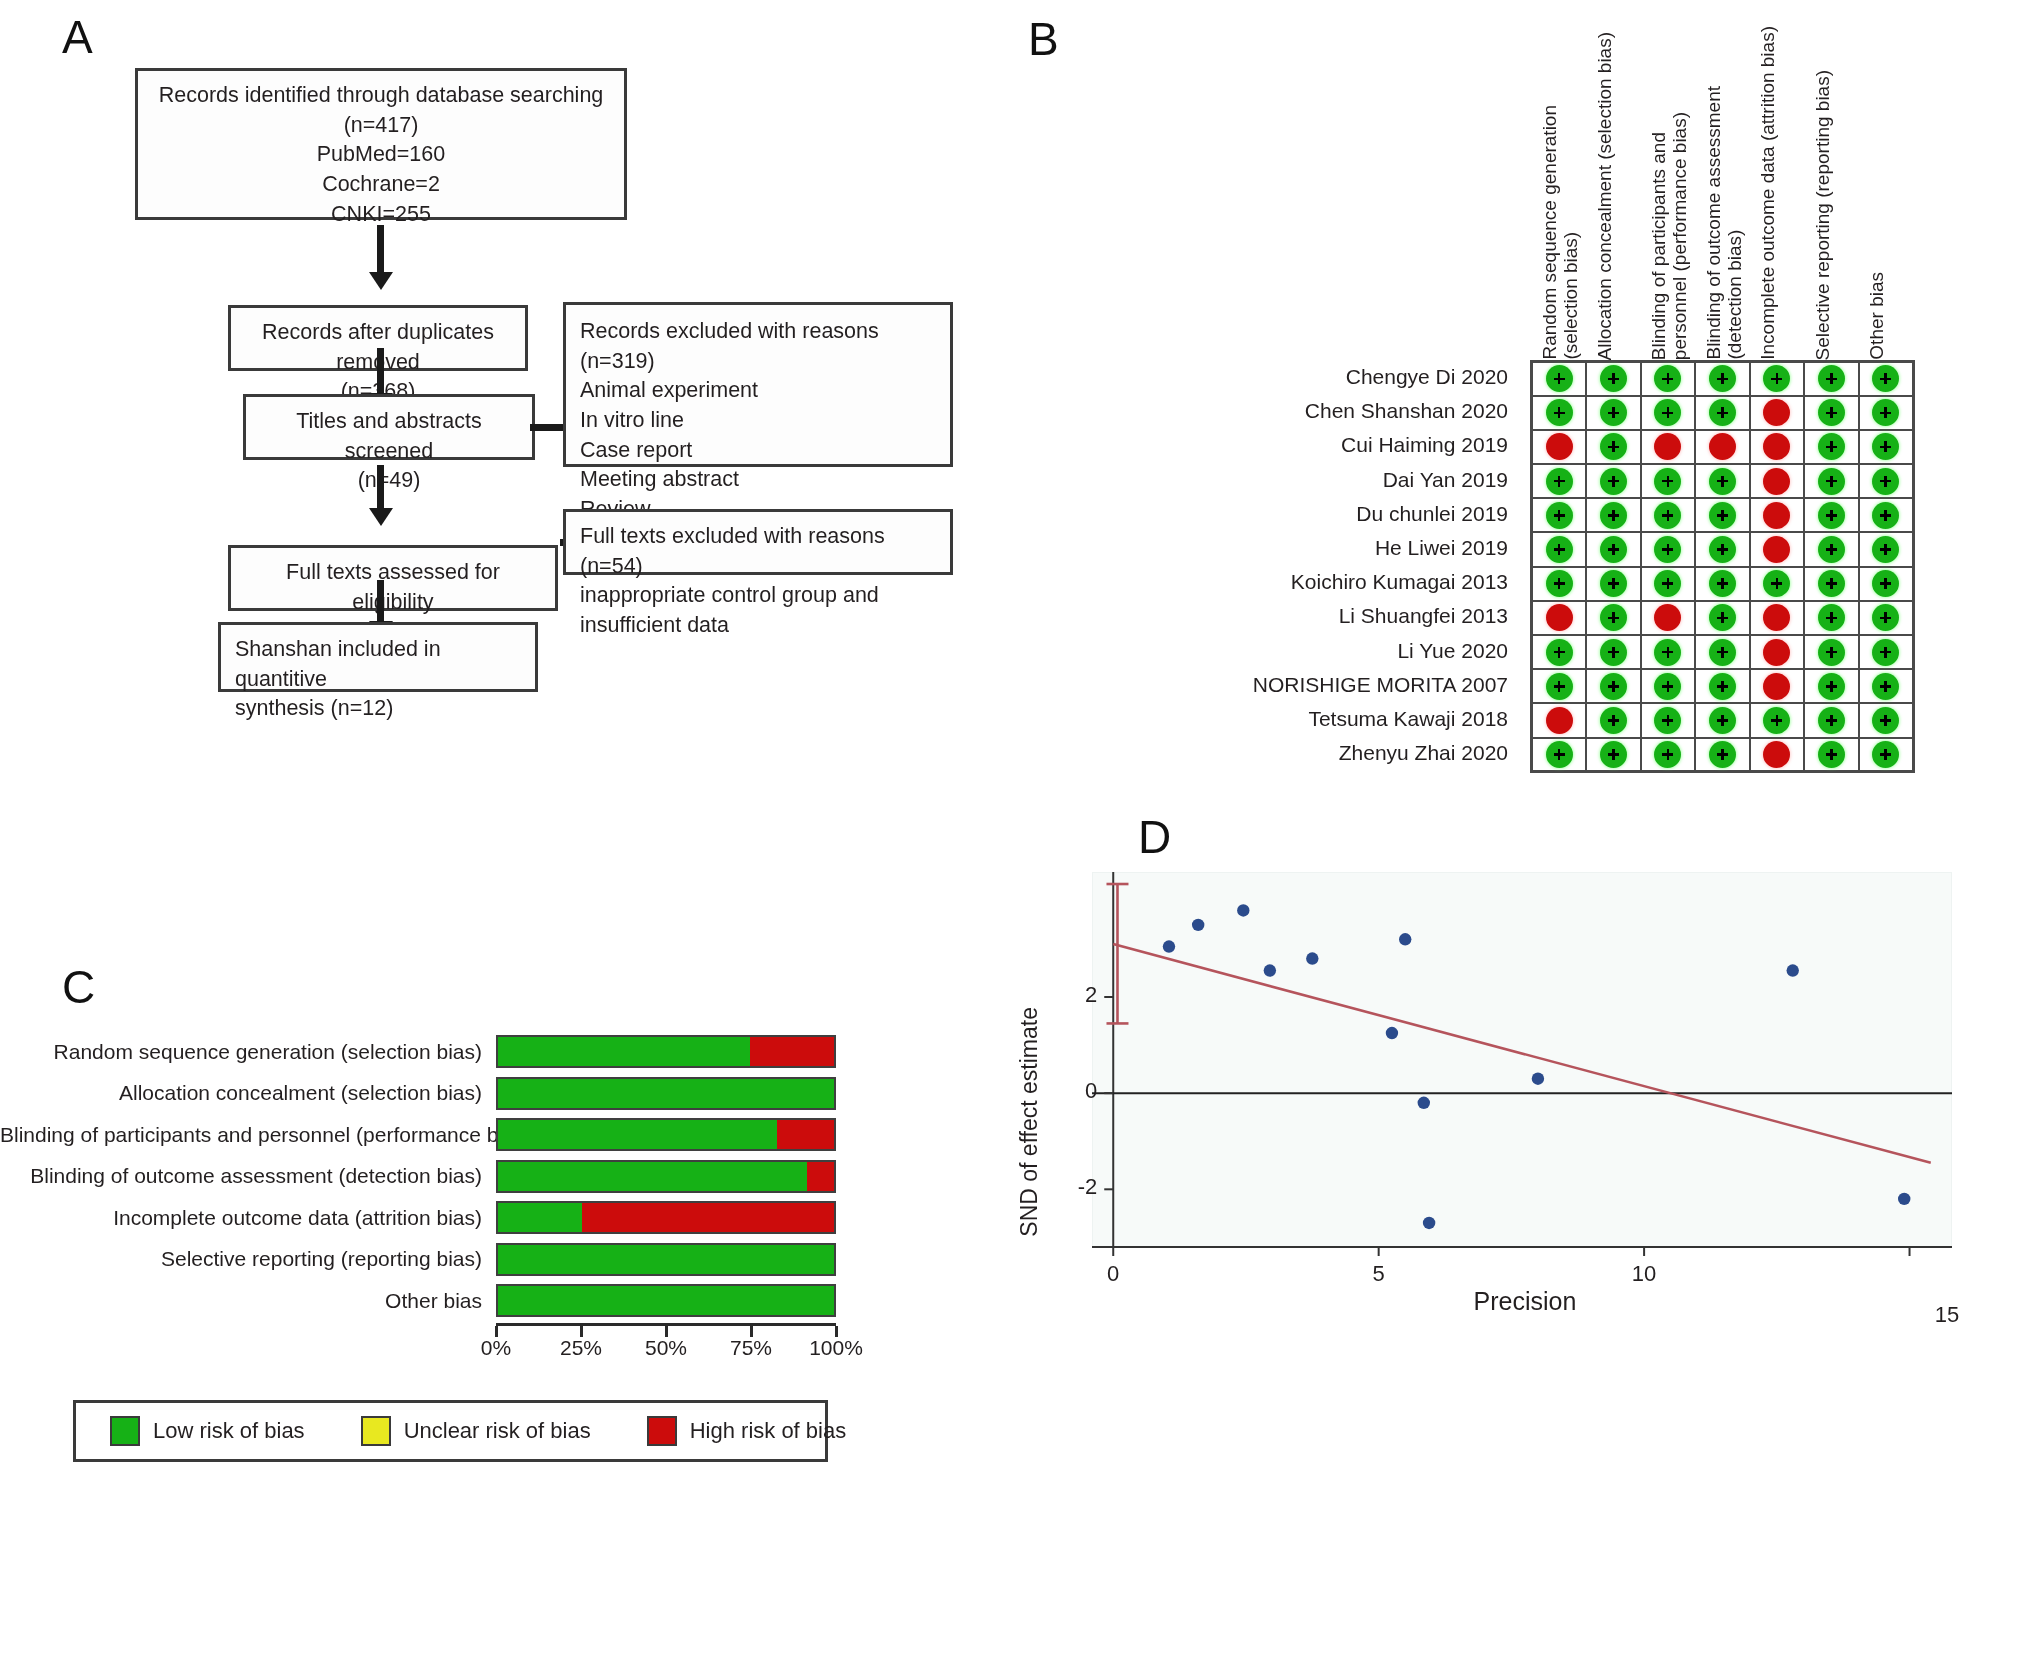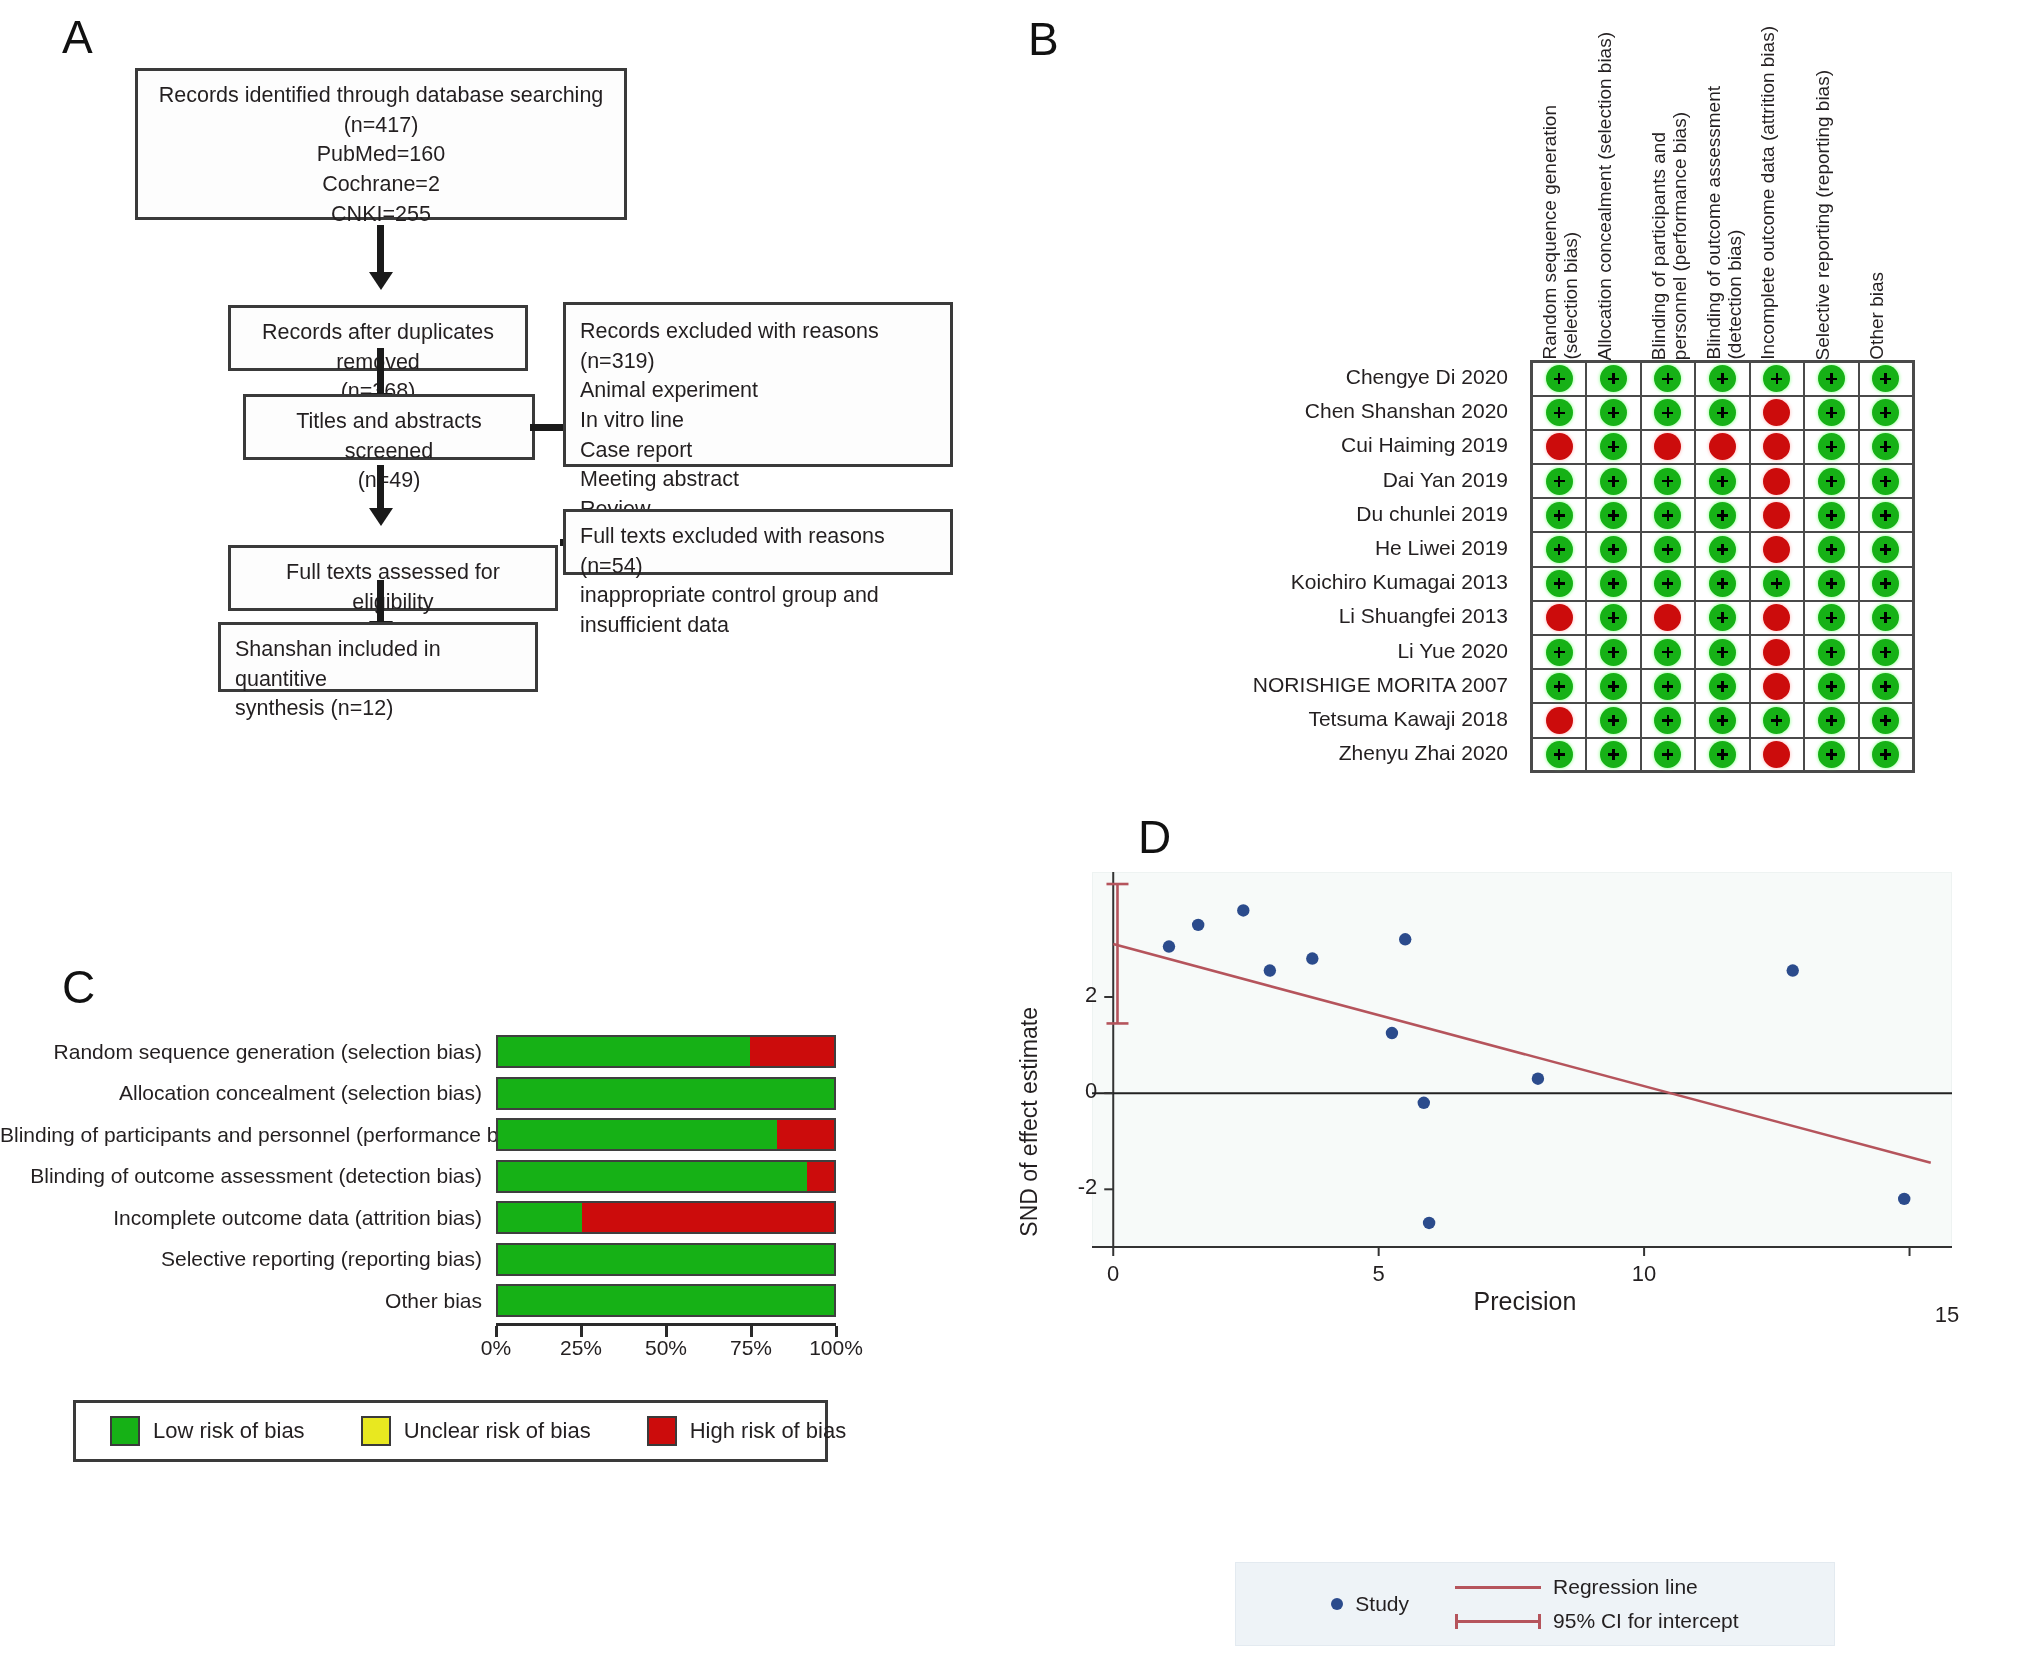--- a/index.html
+++ b/index.html
@@ -485,35 +485,13 @@
     <div id="dTicks">
         <div class="d-ticklbl-x" style="left: 58.2346px; top: 419px;">0</div>
         <div class="d-ticklbl-x" style="left: 323.667px; top: 419px;">5</div>
         <div class="d-ticklbl-x" style="left: 589.099px; top: 419px;">10</div>
         <div class="d-ticklbl-x" style="left: 892px; top: 419px; margin-top: 41px;">15</div>
         <div class="d-ticklbl-y" style="left: 21.2346px; top: 332.308px;">-2</div>
         <div class="d-ticklbl-y" style="left: 21.2346px; top: 236.154px;">0</div>
         <div class="d-ticklbl-y" style="left: 21.2346px; top: 140px;">2</div>
       </div>
   </div>
-  <div class="d-legend" id="dLegend">
-      <div class="d-leg-col">
-        <div class="d-leg-item">
-          <span style="width: 12px; height: 12px; border-radius: 50%; background: rgb(43, 75, 140); display: inline-block;"></span>
-          <span>Study</span>
-        </div>
-      </div>
-      <div class="d-leg-col">
-        <div class="d-leg-item">
-          <span style="width: 86px; height: 3px; background: rgb(181, 84, 92); display: inline-block;"></span>
-          <span>Regression line</span>
-        </div>
-        <div class="d-leg-item">
-          <span style="width: 86px; height: 14px; display: inline-block; position: relative;">
-            <span style="position:absolute;left:0;top:6px;width:86px;height:3px;background:#b5545c;"></span>
-            <span style="position:absolute;left:0;top:0;width:3px;height:15px;background:#b5545c;"></span>
-            <span style="position:absolute;left:83px;top:0;width:3px;height:15px;background:#b5545c;"></span>
-          </span>
-          <span>95% CI for intercept</span>
-        </div>
-      </div>
-    </div>
 </div>
 
 </body></html>

